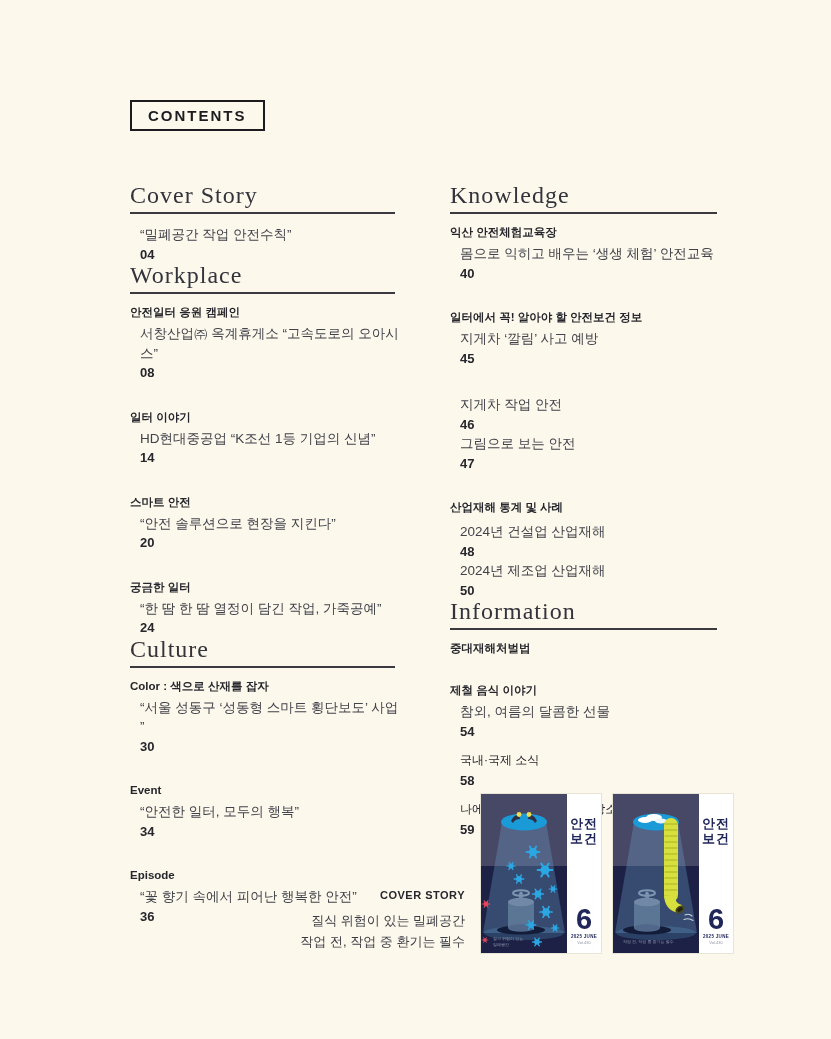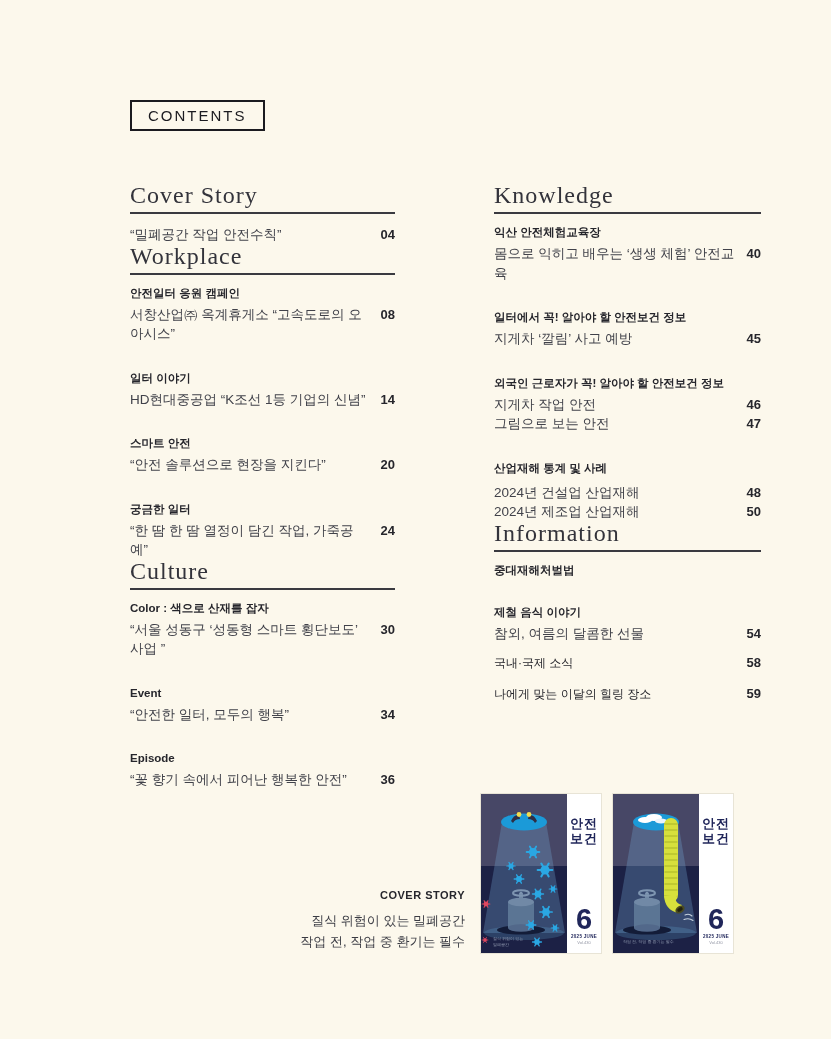--- a/index.html
+++ b/index.html
@@ -1,30 +1,30 @@
 <!DOCTYPE html>
 <html><head>
 <meta charset="utf-8">
 <style>
   html,body{margin:0;padding:0;}
   .page{position:relative;width:831px;height:1039px;background:#FCF8EC;overflow:hidden;
         font-family:"Liberation Sans","DejaVu Sans",sans-serif;color:#41424A;}
   .badge{position:absolute;left:130px;top:100px;border:2px solid #1B1B20;padding:5px 16px;
-         font-weight:400;font-size:15px;letter-spacing:2px;color:#1B1B20;background:#FCF8EC;}
+         font-weight:700;font-size:15px;letter-spacing:2px;color:#1B1B20;background:#FCF8EC;}
   .col{position:absolute;top:184px;width:265px;}
   .col-left{left:130px;}
-  .col-right{left:494px;width:267px;}
+  .col-right{left:450px;width:267px;}
   h2.sec{font-family:"Liberation Serif","DejaVu Serif",serif;font-weight:400;font-size:24px;
          line-height:22px;letter-spacing:1px;color:#33333B;margin:0;padding-bottom:6px;
          border-bottom:2px solid #3A3A40;}
   .sec-gap{margin-top:37px;}
   .grp{margin-top:27px;}
   .grp-first{margin-top:11px;}
   .cat{font-size:11.5px;font-weight:700;color:#26262C;line-height:15px;margin-bottom:4px;}
-  .row{display:flex;align-items:baseline;font-size:13.5px;color:#41424A;line-height:19.5px;}
+  .row{display:flex;align-items:baseline;font-size:13.5px;color:#41424A;line-height:19.5px;flex-direction:column;}
   .row .t{flex:1;}
   .row .p{font-weight:700;color:#26262C;font-size:13px;margin-left:10px;}
   .row-bold{margin-top:10px;}
   .row-bold .t{font-weight:400;font-size:12px;color:#26262C;}
   
   .note{position:absolute;top:889px;right:366px;text-align:right;}
   .note-h{font-size:11px;font-weight:700;letter-spacing:.5px;color:#26262C;margin-bottom:9px;}
   .note-l{font-size:13px;color:#3A3B43;line-height:21px;}
   
   .cover{position:absolute;top:794px;width:120px;height:159px;display:flex;background:#FFFFFF;
@@ -121,21 +121,20 @@
       </div>
     </div>
     <div class="grp">
       <div class="cat">일터에서 꼭! 알아야 할 안전보건 정보</div>
       <div class="row">
         <span class="t">지게차 ‘깔림’ 사고 예방</span>
         <span class="p">45</span>
       </div>
     </div>
     <div class="grp">
-      <div class="cat">외국인 근로자가 꼭! 알아야 할 안전보건 정보</div>
       <div class="row">
         <span class="t">지게차 작업 안전</span>
         <span class="p">46</span>
       </div>
       <div class="row">
         <span class="t">그림으로 보는 안전</span>
         <span class="p">47</span>
       </div>
     </div>
     <div class="grp">

